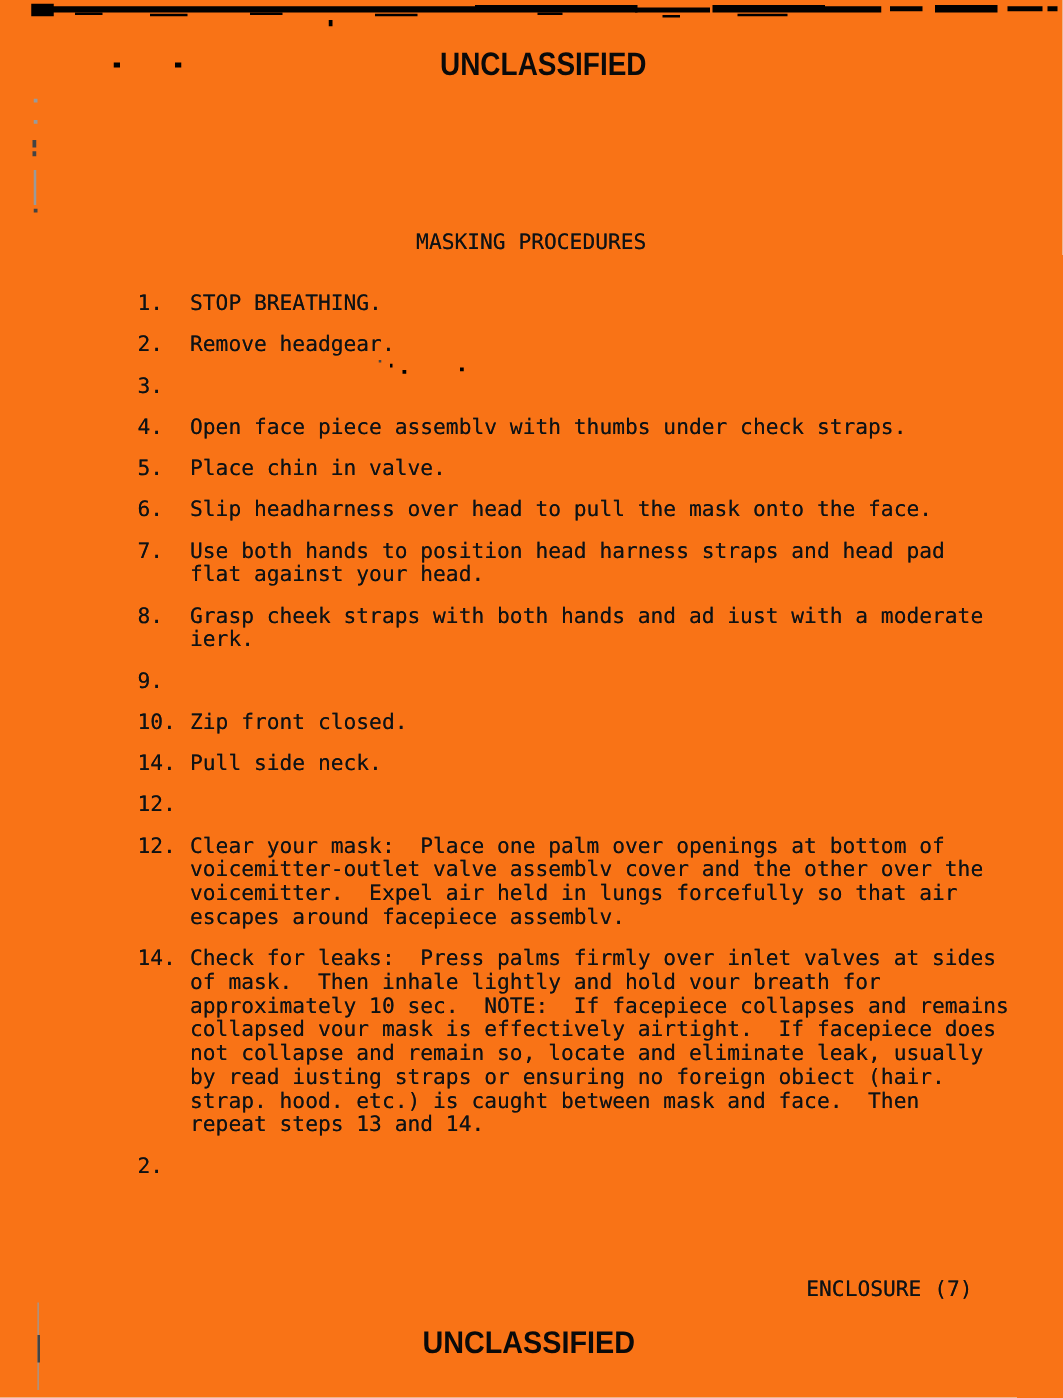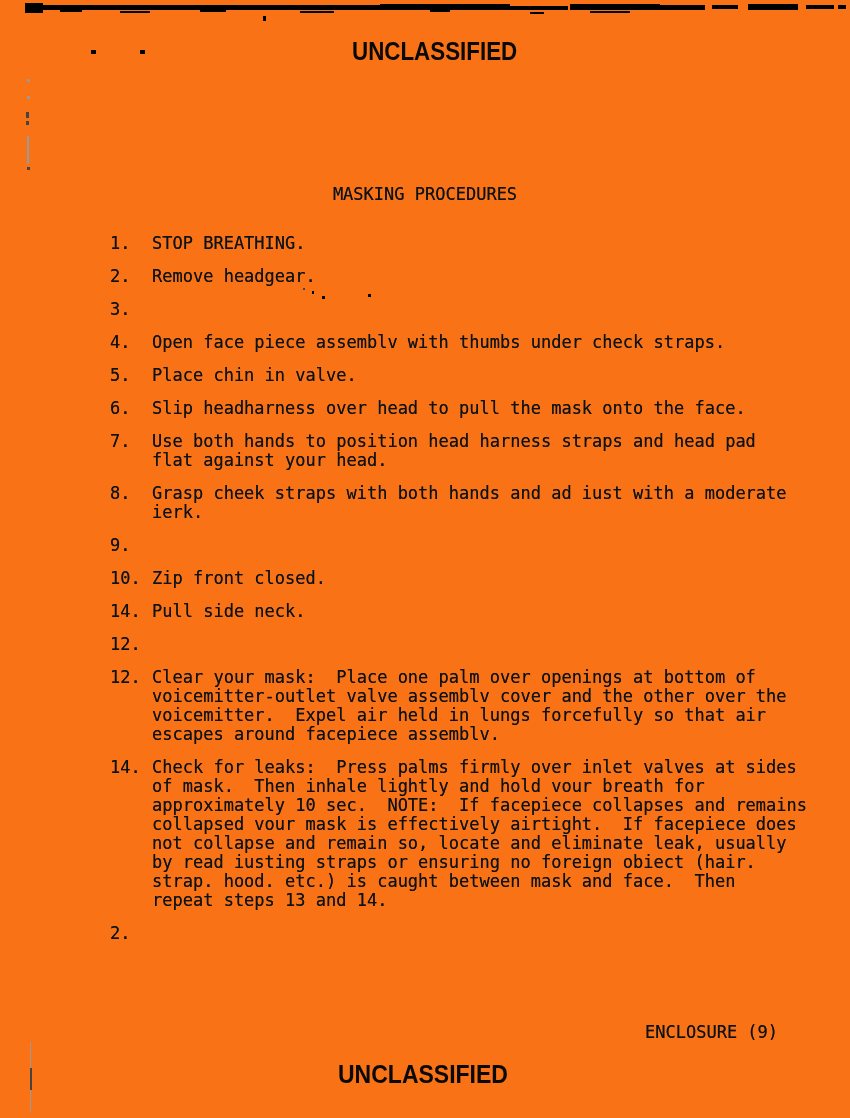--- a/index.html
+++ b/index.html
@@ -158,19 +158,19 @@
 not collapse and remain so, locate and eliminate leak, usually
 by read iusting straps or ensuring no foreign obiect (hair.
 strap. hood. etc.) is caught between mask and face.  Then
 repeat steps 13 and 14.</div>
     </div>
     <div class="proc-item">
       <div class="proc-num">2.</div>
     </div>
   </div>
 
-  <div class="mono enclosure">ENCLOSURE (9)</div>
+  <div class="mono enclosure">ENCLOSURE (7)</div>
 
   <div class="banner banner-bottom">
     <span class="sq">UNCLASSIFIED</span>
   </div>
 
 </div>
 
 </body></html>

